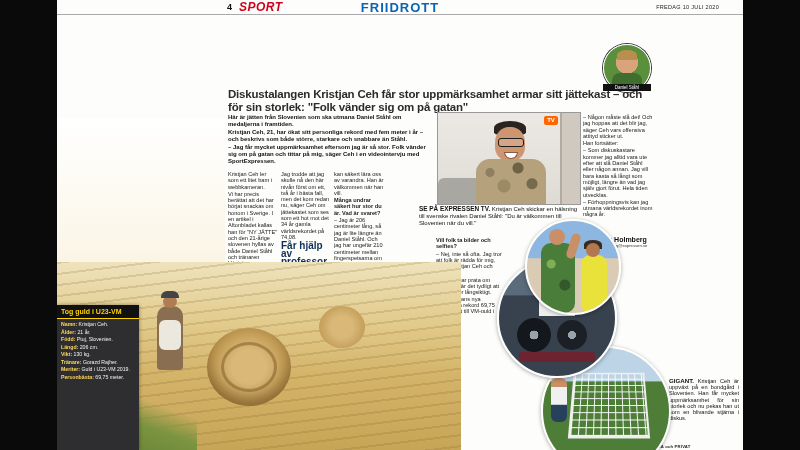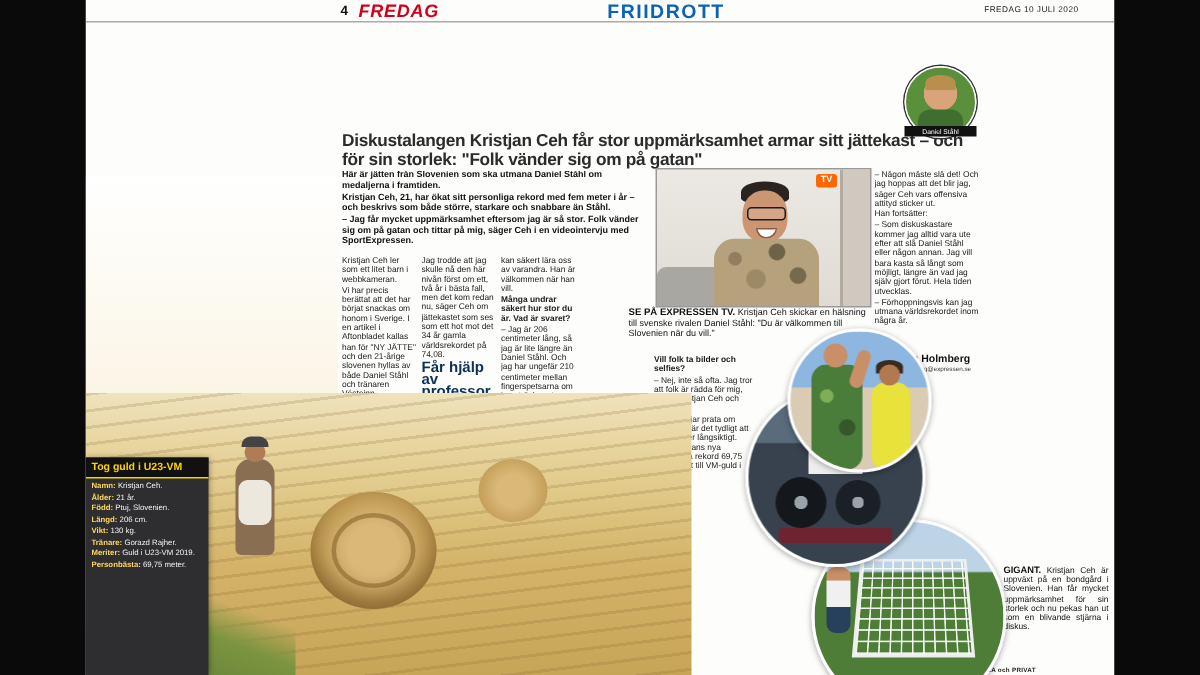--- a/index.html
+++ b/index.html
@@ -2,21 +2,21 @@
 <html><head>
 <meta charset="utf-8">
 <style>
   html,body{margin:0;padding:0;background:#000;}
   .stage{position:relative;width:800px;height:450px;background:#0a0a0a;overflow:hidden;font-family:"Liberation Sans",sans-serif;}
   .page{position:absolute;left:57px;top:0;width:686px;height:450px;background:#fdfdfb;overflow:hidden;}
   
   .masthead{position:absolute;left:0;top:0;width:100%;height:14px;}
   .pagenum{position:absolute;left:170px;top:2px;font-size:9px;font-weight:bold;color:#111;}
   .sport{position:absolute;left:182px;top:0px;font-size:12px;font-weight:bold;font-style:italic;letter-spacing:.5px;}
-  .cat{position:absolute;left:0;top:0px;width:100%;text-align:center;font-size:13px;font-weight:bold;letter-spacing:1px;padding-left:44px;}
+  .cat{position:absolute;left:0;top:0px;width:100%;text-align:center;font-size:13px;font-weight:bold;letter-spacing:1px;}
   .dateline{position:absolute;right:24px;top:4px;font-size:5.5px;color:#222;letter-spacing:.3px;}
   .mastrule{position:absolute;left:0;top:14px;width:100%;height:1px;background:#aaa;}
   
   .hlbox{position:absolute;left:170px;top:19px;width:428px;height:64px;border:2px solid #0d0d0d;background:#fff;overflow:visible;}
   .hl{position:absolute;left:4px;white-space:nowrap;font-weight:bold;color:#0b0b0b;font-size:30px;line-height:30px;letter-spacing:-1px;transform:scaleX(.84) scaleY(1.05);transform-origin:left top;}
   .hl1{top:0px;} .hl2{top:30px;}
   .stahl-circ{position:absolute;left:546px;top:44px;width:46px;height:46px;border-radius:50%;border:1.5px solid #fff;background:radial-gradient(circle at 50% 38%,#d9a47c 0 30%,#5a8f3c 31%);overflow:hidden;z-index:6;box-shadow:0 0 0 1px #333;}
   .stahl-hair{position:absolute;left:13px;top:5px;width:20px;height:10px;border-radius:50% 50% 0 0;background:#b98f4e;}
   .stahl-body{position:absolute;left:8px;top:28px;width:30px;height:18px;border-radius:8px 8px 0 0;background:#3f6e2e;}
   .stahl-label{position:absolute;left:546px;top:84px;width:48px;text-align:center;background:#111;color:#fff;font-size:4.5px;padding:1px 0;z-index:7;}
@@ -94,21 +94,21 @@
   .bar-l{left:0;width:57px;} .bar-r{left:743px;width:57px;}
 </style>
 </head>
 <body>
 
 <div class="stage">
   <div class="page">
 
     <div class="masthead">
       <span class="pagenum">4</span>
-      <span class="sport" style="color:#d0021b">FREDAG</span>
+      <span class="sport" style="color:#d0021b">SPORT</span>
       <div class="cat" style="color:#0a63b5">FRIIDROTT</div>
       <span class="dateline">FREDAG 10 JULI 2020</span>
       <div class="mastrule"></div>
     </div>
 
     <div class="stahl-circ">
       <div class="stahl-hair"></div>
       <div class="stahl-body"></div>
     </div>
     <div class="stahl-label">Daniel Ståhl</div>

